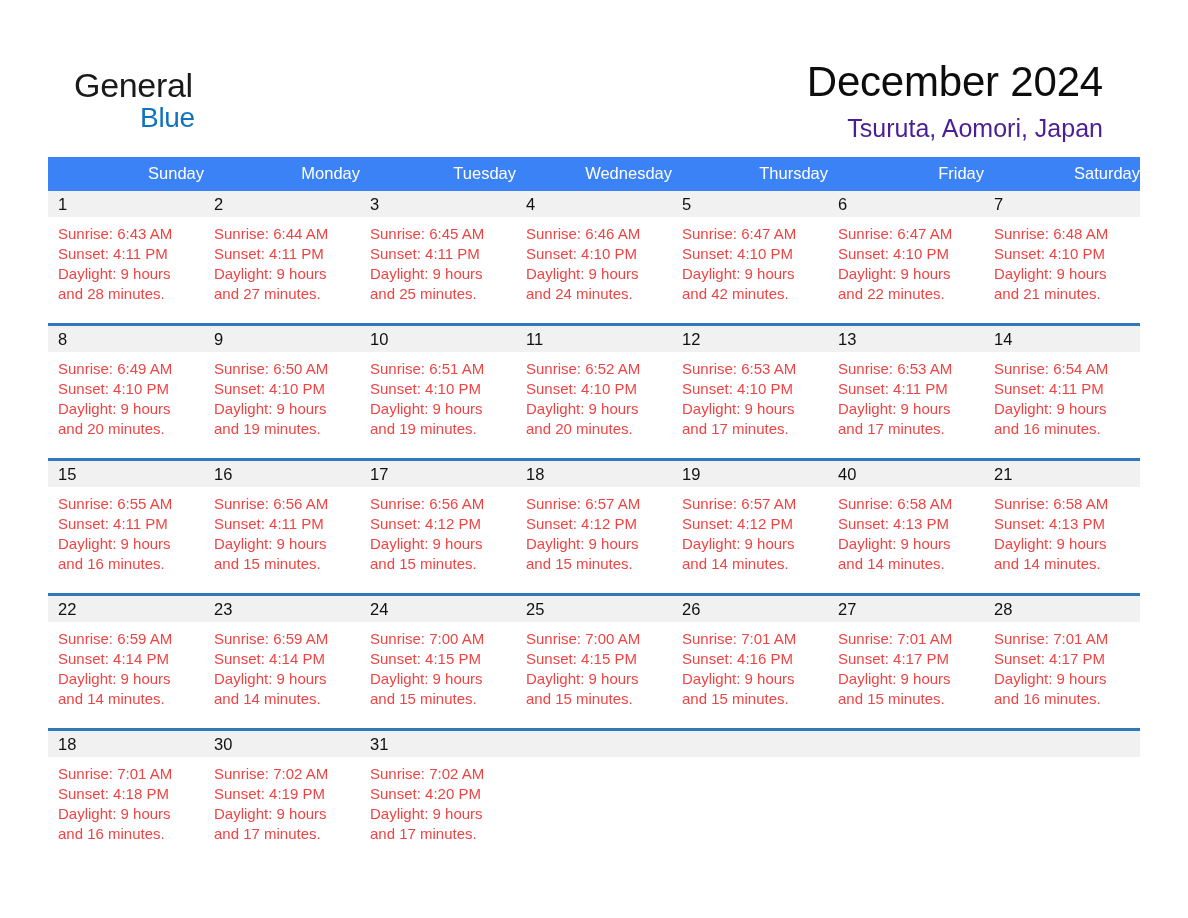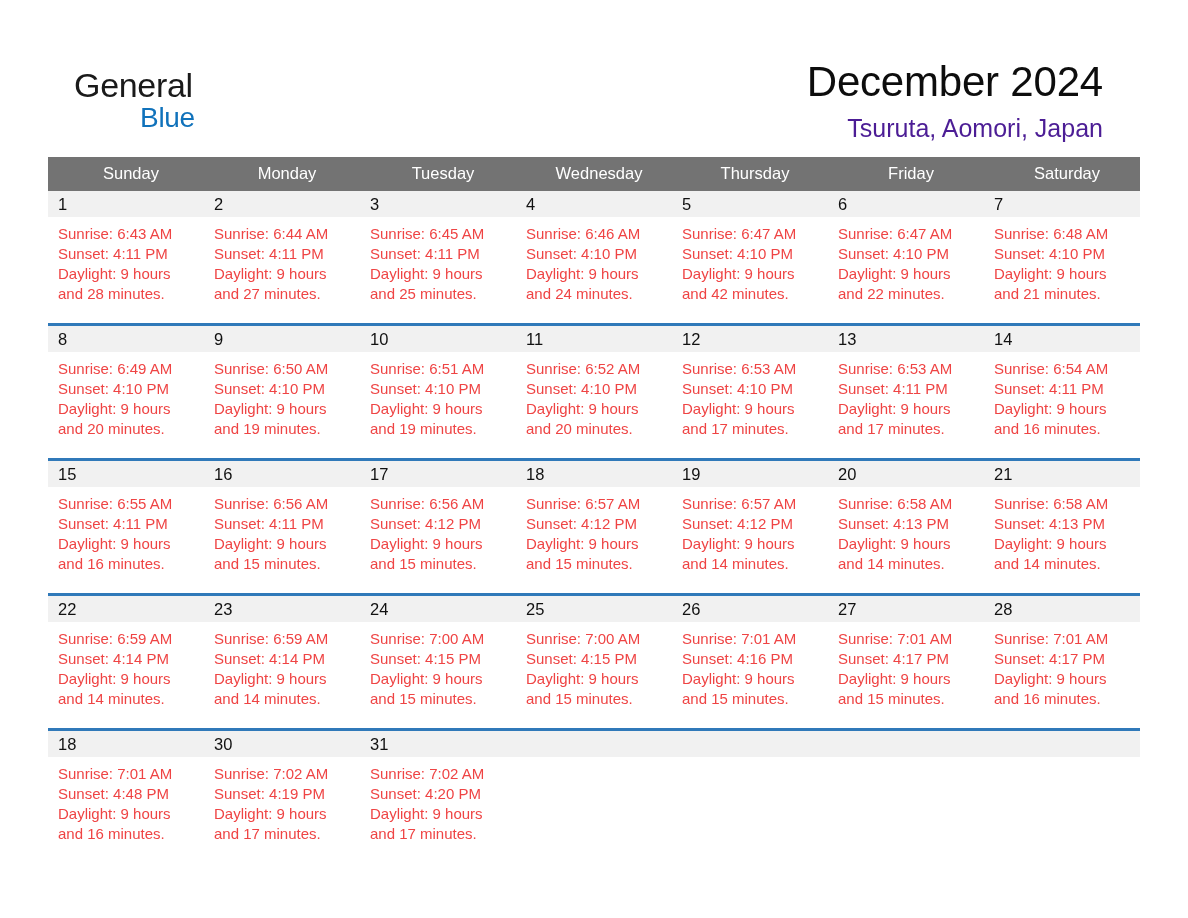--- a/index.html
+++ b/index.html
@@ -93,25 +93,25 @@
     width: 1092px;
   }
   table.cal {
     border-collapse: collapse;
     table-layout: fixed;
     width: 1092px;
   }
   table.cal col { width: 156px; }
 
   thead th {
-    background: #737373;
+    background: #3b82f6;
     color: #ffffff;
     font-weight: normal;
     font-size: 16.5px;
-    text-align: center;
+    text-align: right;
     padding: 7px 0 8px 10px;
     height: 20px;
     box-sizing: border-box;
     border: none;
   }
 
   tbody tr.week-row > td {
     vertical-align: top;
     padding: 0;
     border: none;
@@ -406,21 +406,21 @@
                 <div class="details">
                   <div>Sunrise: 6:57 AM</div>
                   <div>Sunset: 4:12 PM</div>
                   <div>Daylight: 9 hours</div>
                   <div>and 14 minutes.</div>
                 </div>
               </div>
             </td>
           <td>
               <div class="cell-inner">
-                <span class="daynum">20</span>
+                <span class="daynum">40</span>
                 <div class="details">
                   <div>Sunrise: 6:58 AM</div>
                   <div>Sunset: 4:13 PM</div>
                   <div>Daylight: 9 hours</div>
                   <div>and 14 minutes.</div>
                 </div>
               </div>
             </td>
           <td>
               <div class="cell-inner">
@@ -514,21 +514,21 @@
               </div>
             </td>
         </tr>
 
         <tr class="week-row last">
           <td>
               <div class="cell-inner">
                 <span class="daynum">18</span>
                 <div class="details">
                   <div>Sunrise: 7:01 AM</div>
-                  <div>Sunset: 4:48 PM</div>
+                  <div>Sunset: 4:18 PM</div>
                   <div>Daylight: 9 hours</div>
                   <div>and 16 minutes.</div>
                 </div>
               </div>
             </td>
           <td>
               <div class="cell-inner">
                 <span class="daynum">30</span>
                 <div class="details">
                   <div>Sunrise: 7:02 AM</div>

